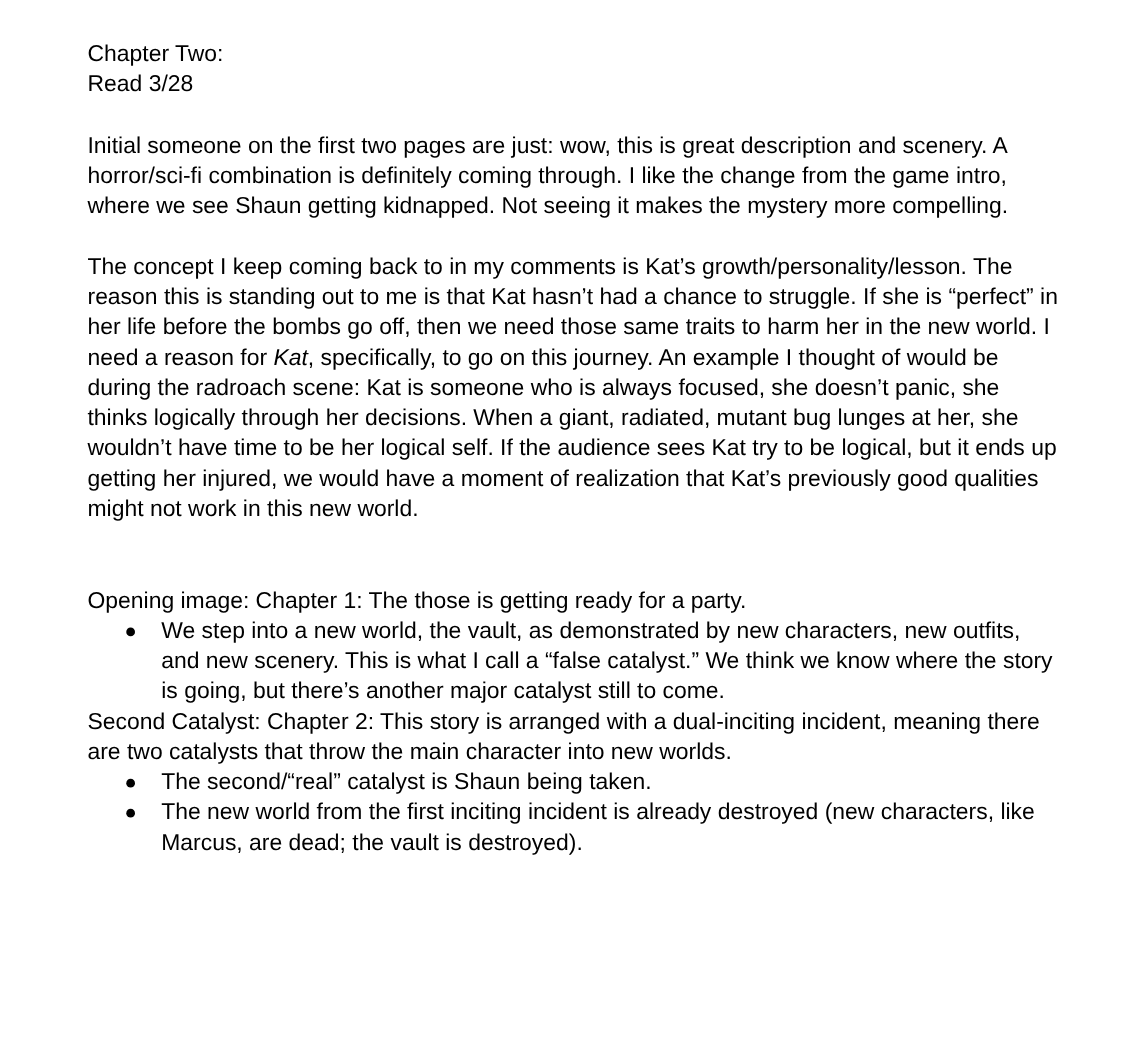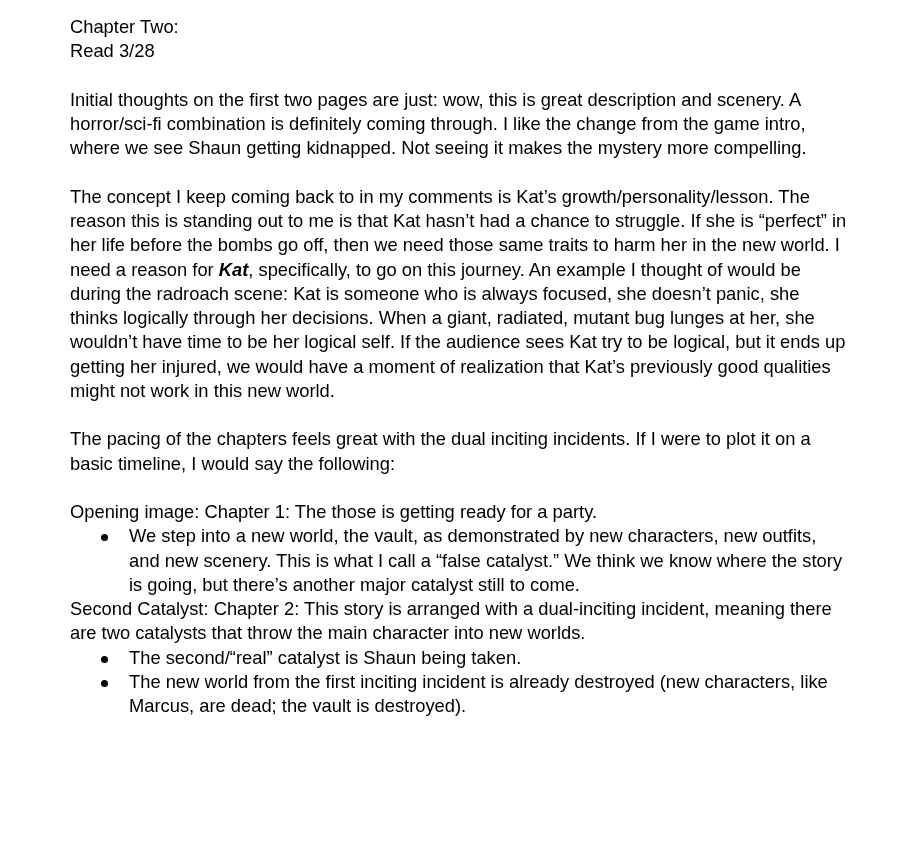--- a/index.html
+++ b/index.html
@@ -10,59 +10,59 @@
     overflow: hidden;
     font-family: "Liberation Sans", "DejaVu Sans", sans-serif;
     font-size: 18.33px;
     line-height: 24.25px;
     color: #000000;
     -webkit-font-smoothing: antialiased;
   }
   .doc {
     padding: 15px 0 0 70px;
     width: 860px;
+    margin-top: 16px;
   }
   .doc p, .doc ul { width: 777px; }
   .spacer { height: 24.25px; }
   ul { list-style: none; }
   li {
     position: relative;
     padding-left: 59px;
   }
   li::before {
     content: "";
     position: absolute;
     left: 31px;
     top: 10px;
     width: 7px;
     height: 7px;
     border-radius: 50%;
     background: #000000;
   }
-  em { font-style: italic; font-weight: bold; }
+  em { font-style: italic; }
 </style>
 </head>
 <body>
 
 <div class="doc">
 
   <p>Chapter Two:</p>
   <p>Read 3/28</p>
 
   <div class="spacer"></div>
 
-  <p>Initial thoughts on the first two pages are just: wow, this is great description and scenery. A horror/sci-fi combination is definitely coming through. I like the change from the game intro, where we see Shaun getting kidnapped. Not seeing it makes the mystery more compelling.</p>
+  <p>Initial someone on the first two pages are just: wow, this is great description and scenery. A horror/sci-fi combination is definitely coming through. I like the change from the game intro, where we see Shaun getting kidnapped. Not seeing it makes the mystery more compelling.</p>
 
   <div class="spacer"></div>
 
   <p><span>The concept I keep coming back to in my comments is Kat’s growth/personality/lesson. The reason this is standing out to me is that Kat hasn’t had a chance to struggle. If she is “perfect” in her life before the bombs go off, then we need those same traits to harm her in the new world. I need a reason for </span><em>Kat</em><span>, specifically, to go on this journey. An example I thought of would be during the radroach scene: Kat is someone who is always focused, she doesn’t panic, she thinks logically through her decisions. When a giant, radiated, mutant bug lunges at her, she wouldn’t have time to be her logical self. If the audience sees Kat try to be logical, but it ends up getting her injured, we would have a moment of realization that Kat’s previously good qualities might not work in this new world.</span></p>
 
   <div class="spacer"></div>
 
-  <p>The pacing of the chapters feels great with the dual inciting incidents. If I were to plot it on a basic timeline, I would say the following:</p>
 
   <div class="spacer"></div>
 
   <p>Opening image: Chapter 1: The those is getting ready for a party.</p>
 
   <ul>
     <li>We step into a new world, the vault, as demonstrated by new characters, new outfits, and new scenery. This is what I call a “false catalyst.” We think we know where the story is going, but there’s another major catalyst still to come.</li>
   </ul>
 
   <p>Second Catalyst: Chapter 2: This story is arranged with a dual-inciting incident, meaning there are two catalysts that throw the main character into new worlds.</p>

